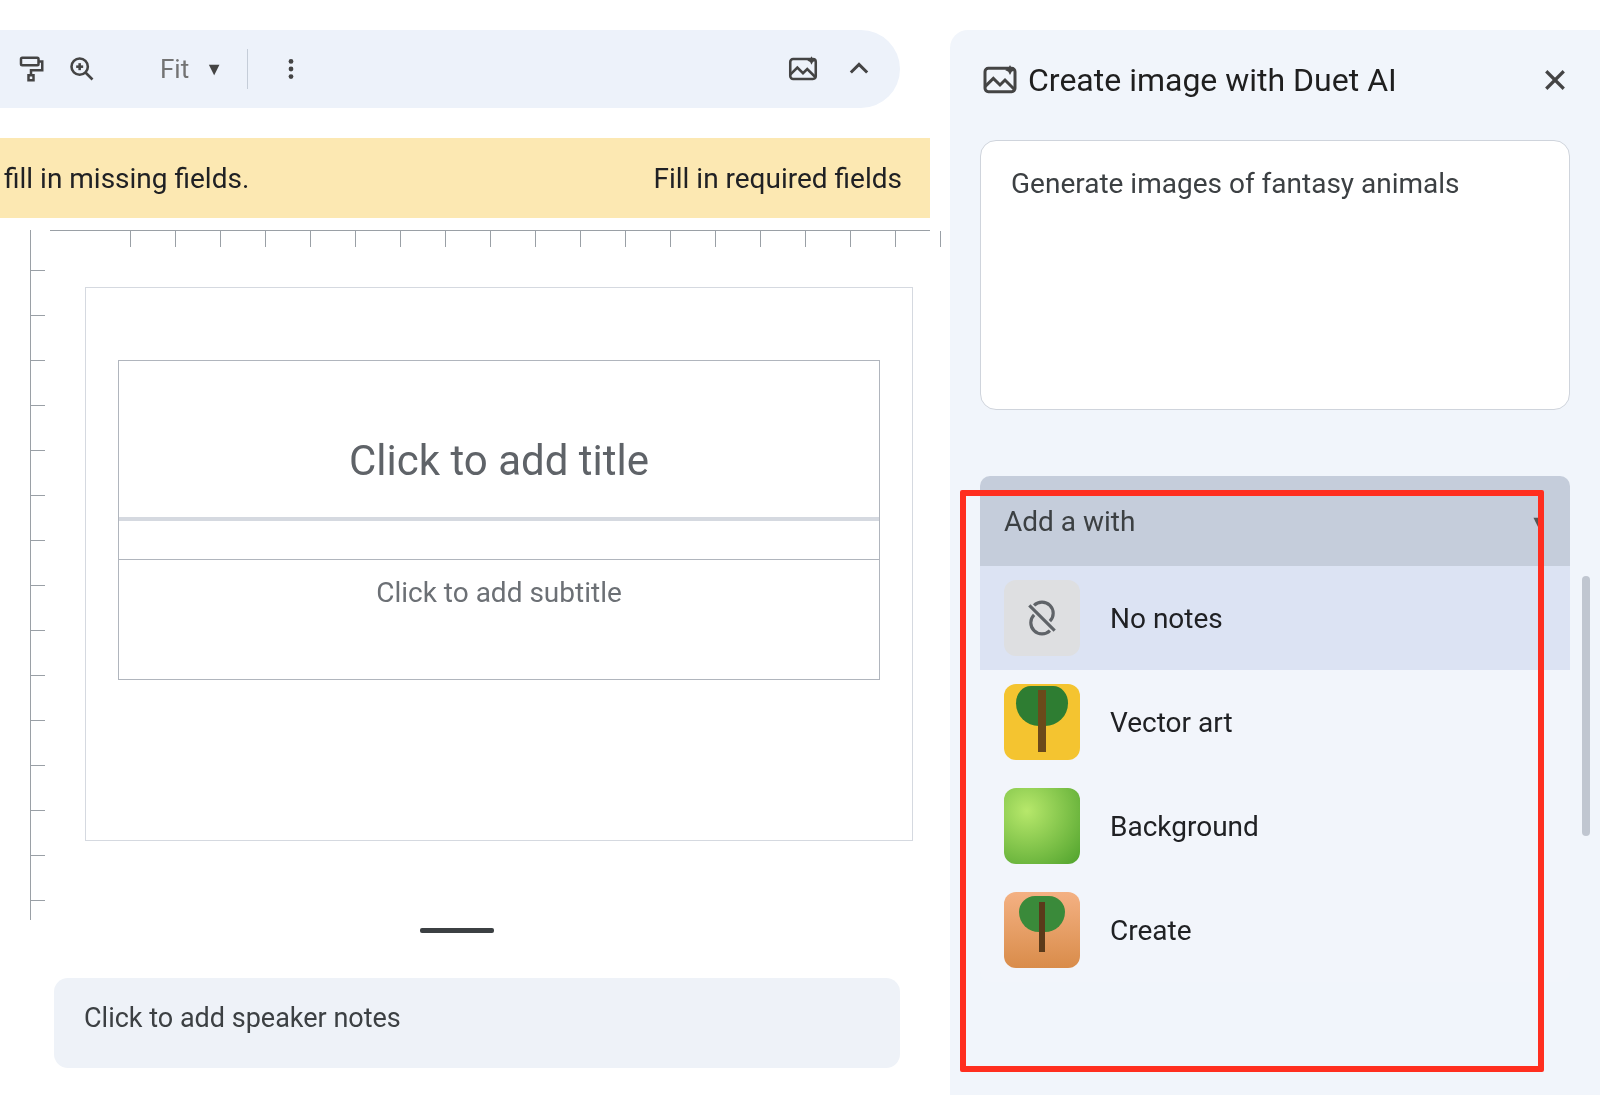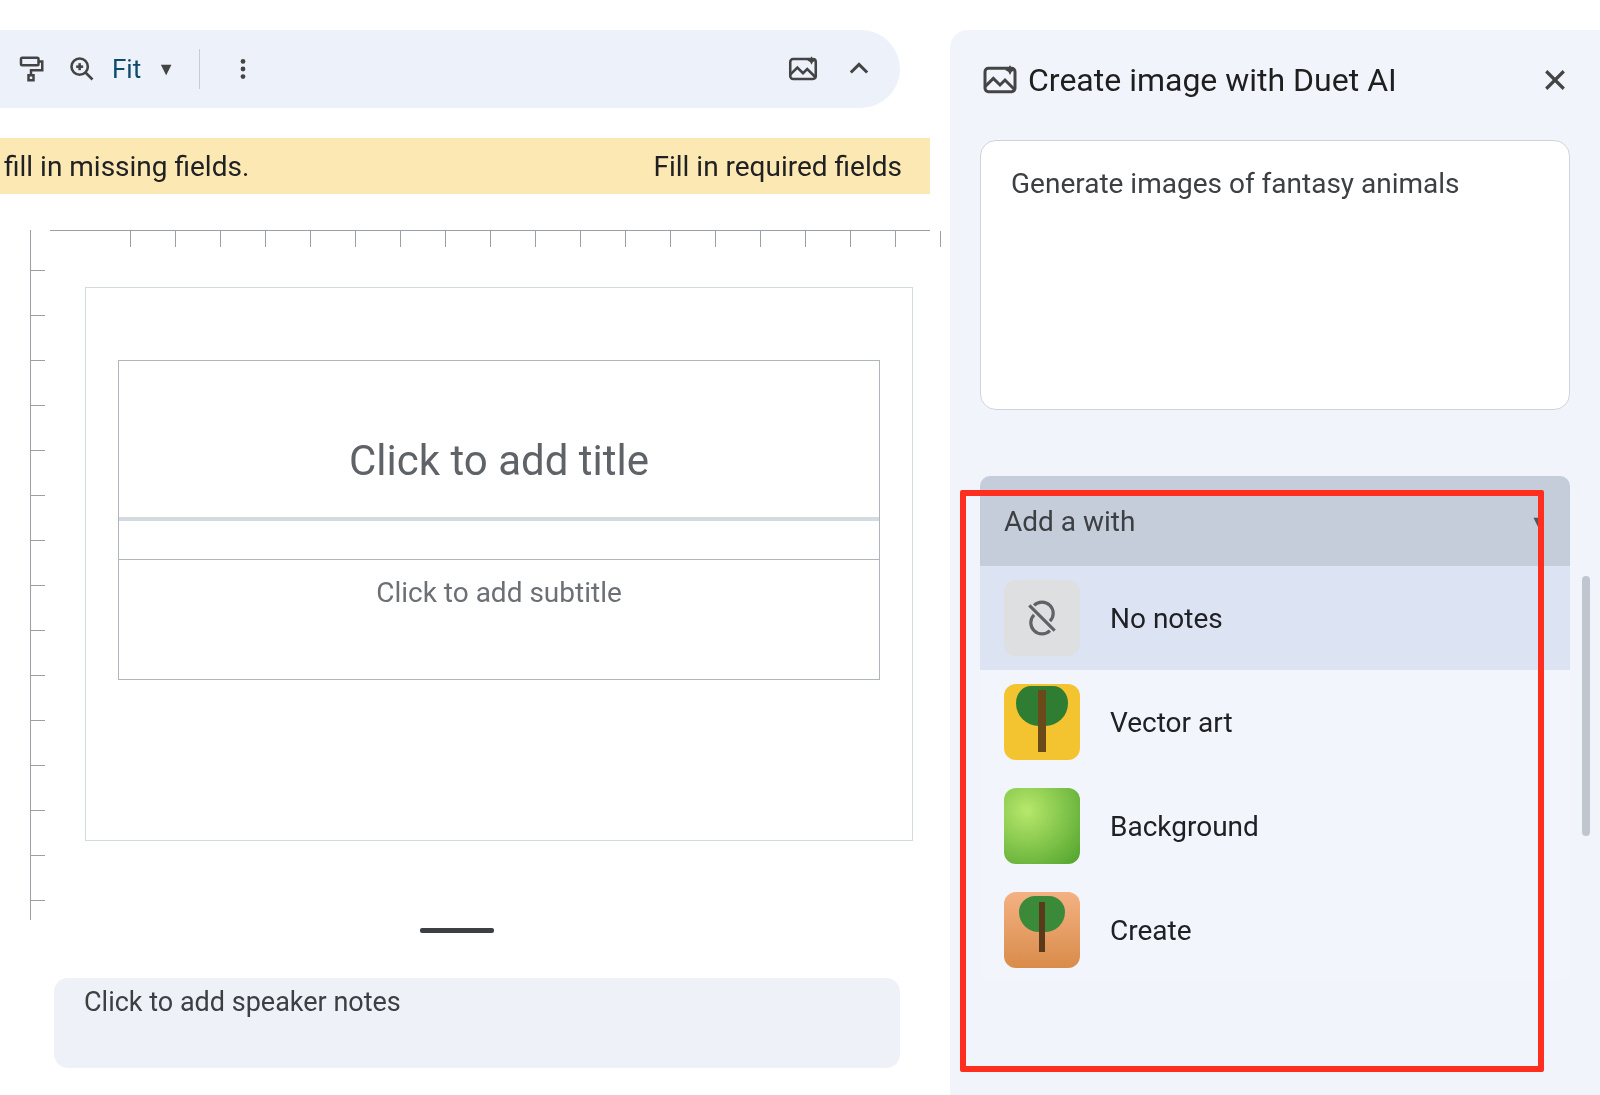--- a/index.html
+++ b/index.html
@@ -7,28 +7,28 @@
   .app { width:1600px; height:1095px; position:relative; overflow:hidden; }
 
   
   .toolbar {
     position:absolute; left:0; top:30px; width:900px; height:78px;
     background:#edf2fa; border-radius:0 40px 40px 0;
     display:flex; align-items:center; padding:0 22px 0 12px; gap:18px;
   }
   .toolbar .toolbtn { width:38px; height:38px; display:flex; align-items:center; justify-content:center; border-radius:8px; }
   .toolbar .zoom-group { display:flex; align-items:center; gap:16px; }
-  .toolbar .zoom-label { font-size:26px; color:#0c4a6e; }
+  .toolbar .zoom-label { font-size:26px; color:#737373;margin-left:48px; }
   .toolbar .dropdown-arrow { font-size:18px; color:#444; }
   .toolbar .sep { width:1px; height:40px; background:#c5cdd8; margin:0 6px; }
   .toolbar .spacer { flex:1; }
 
   
   .banner {
-    position:absolute; left:0; top:138px; width:930px; height:56px;
+    position:absolute; left:0; top:138px; width:930px; height:80px;
     background:#fce8b2; display:flex; align-items:center; justify-content:space-between;
     padding:0 28px 0 4px; font-size:28px; color:#202124;
   }
 
   
   .ruler {
     position:absolute; left:50px; top:230px; width:880px; height:40px;
     border-top:1px solid #9aa0a6;
   }
   .ruler .tick { position:absolute; top:0; width:1px; height:16px; background:#9aa0a6; }
@@ -55,21 +55,21 @@
     position:absolute; left:32px; top:272px; right:32px; height:120px;
     border:1px solid #b0b5bd; border-top:none;
     display:flex; align-items:flex-start; justify-content:center;
     padding-top:16px; font-size:28px; color:#6c7075;
   }
 
   .notes-handle { position:absolute; left:420px; top:928px; width:74px; height:5px; background:#3c4043; border-radius:2px; }
 
   .speaker-notes {
     position:absolute; left:54px; top:978px; width:846px; height:90px;
-    background:#eef2f8; border-radius:14px; padding:8px 30px;
+    background:#eef2f8; border-radius:14px; padding:24px 30px;
     font-size:27px; color:#3c4043;
   }
 
   
   .sidepanel {
     position:absolute; left:950px; top:30px; right:0; bottom:0;
     background:#f1f5fb;
     border-radius:18px 0 0 0;
     padding:30px 30px 0 30px;
   }

